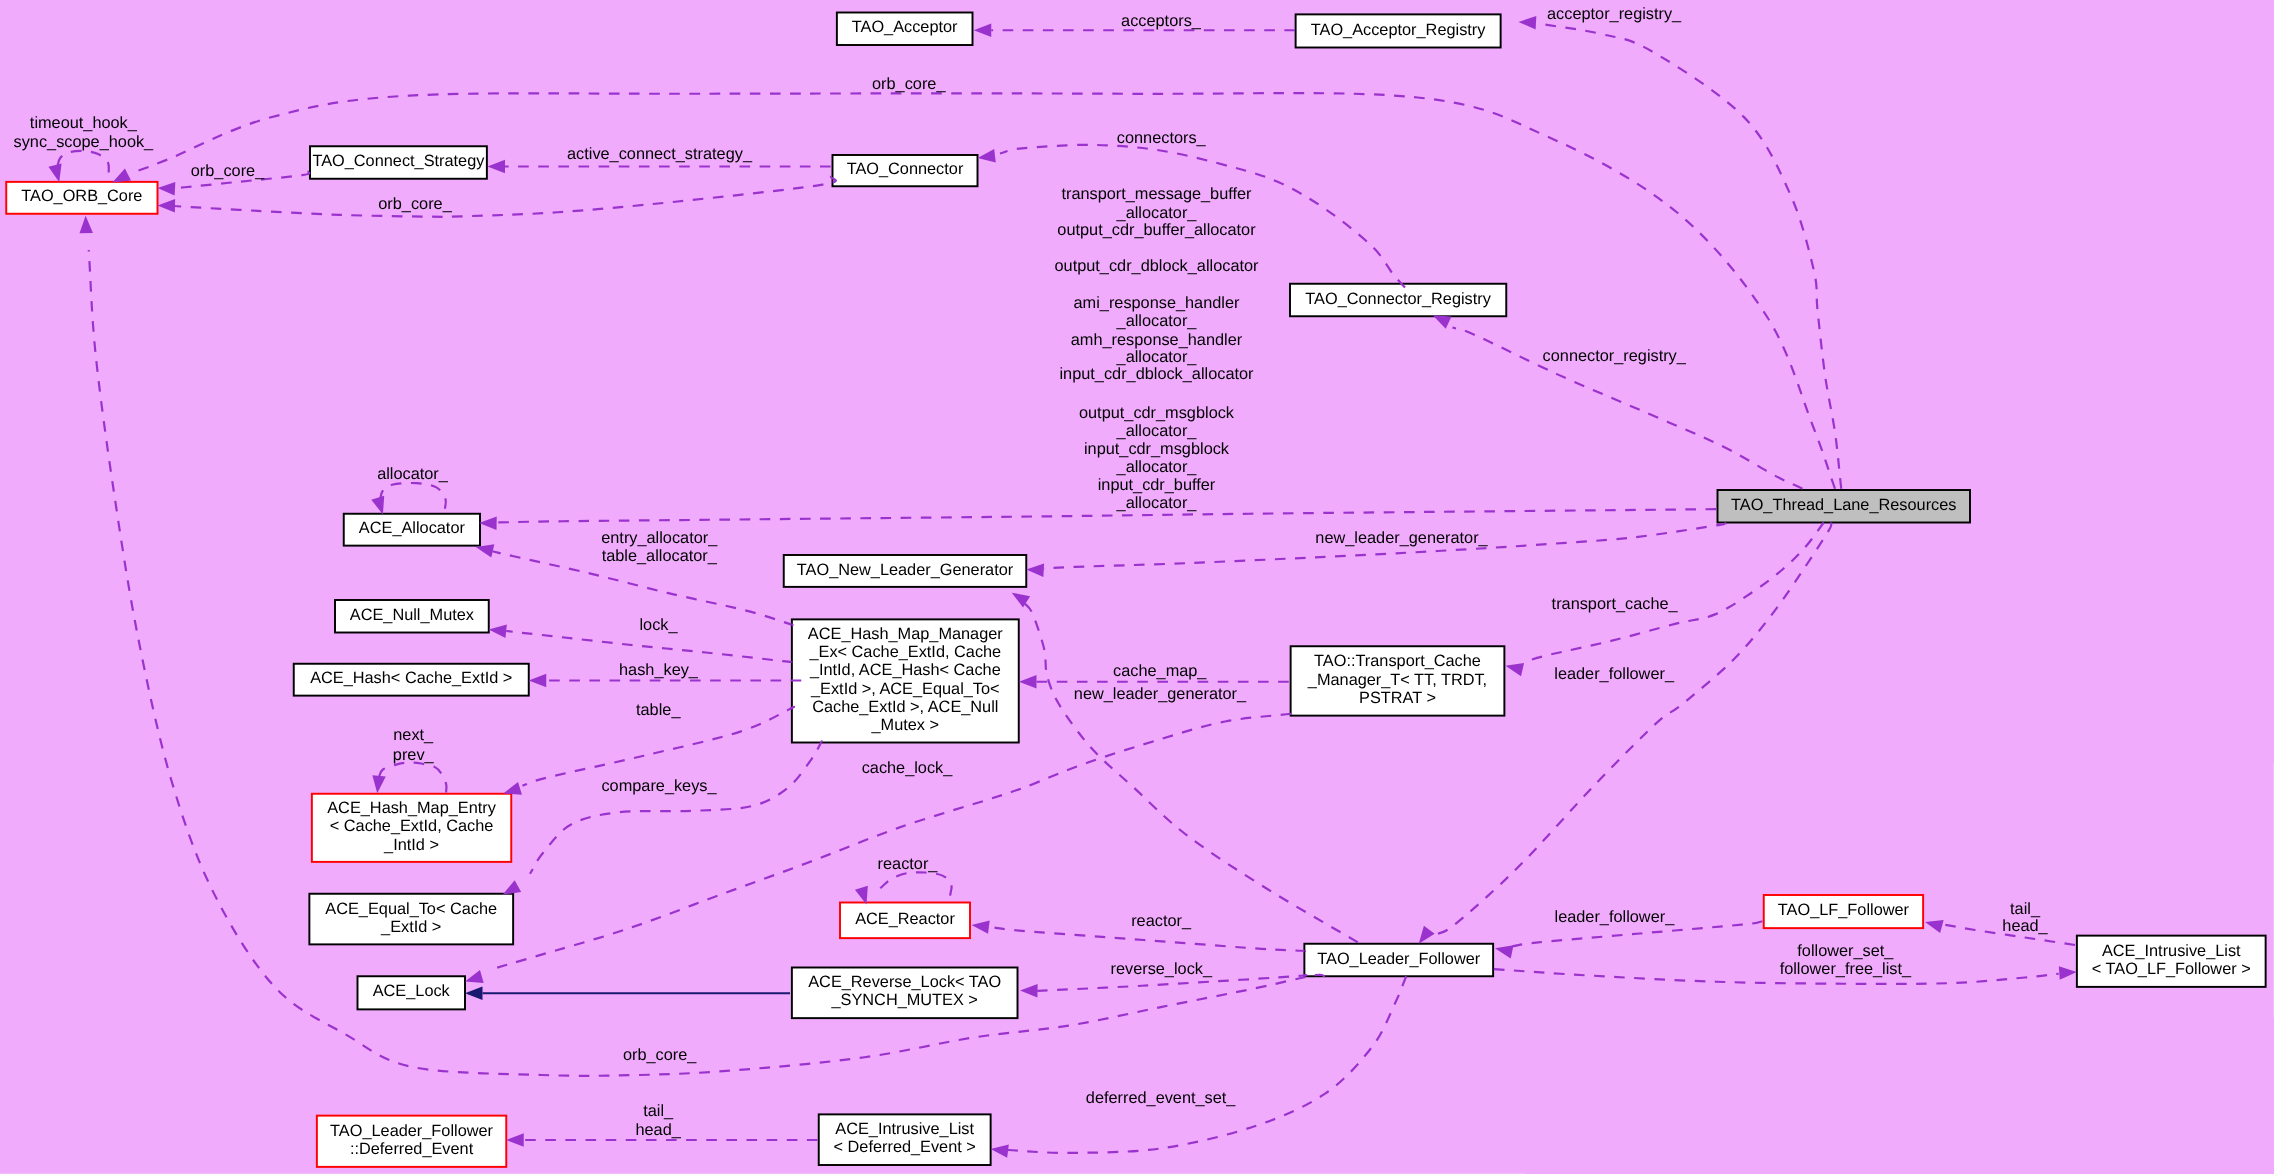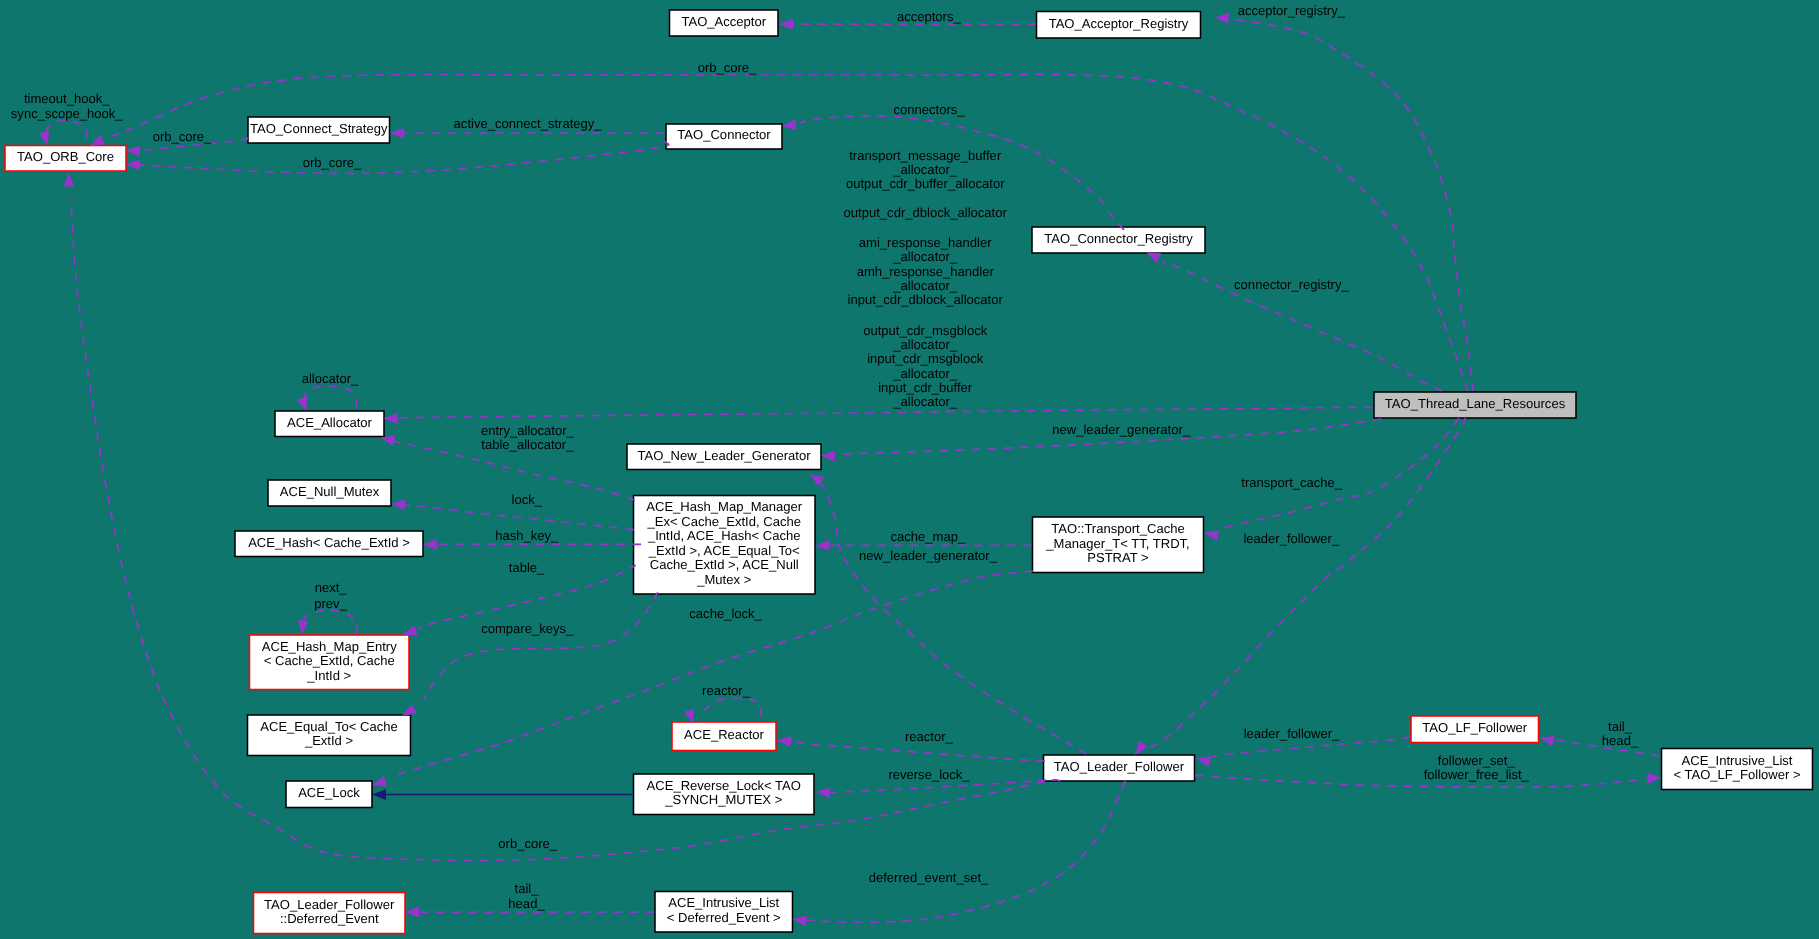--- a/index.html
+++ b/index.html
@@ -1,18 +1,18 @@
 <!DOCTYPE html>
 <html><head>
 <meta charset="utf-8">
 <style>
   html,body{margin:0;padding:0;background:#ffffff;}
   *{-webkit-font-smoothing:antialiased;text-rendering:geometricPrecision;}
   body{width:1819px;height:939px;overflow:hidden;font-family:"Liberation Sans",sans-serif;}
-  #diagram{position:absolute;left:0;top:0;width:1819px;height:939px;background:#0f766e;}
+  #diagram{position:absolute;left:0;top:0;width:1819px;height:939px;background:#f0abfc;}
   svg{display:block;shape-rendering:geometricPrecision;}
   .node-box{fill:#ffffff;stroke:#000000;stroke-width:1.55;}
   .node-box.red{stroke:#ff0000;stroke-width:1.55;}
   .node-box.grey{fill:#bfbfbf;stroke:#000000;stroke-width:1.55;}
   .node-text{font-family:"Liberation Sans",sans-serif;font-size:13.05px;fill:#000000;text-anchor:middle;}
   .edge-label{font-family:"Liberation Sans",sans-serif;font-size:13.05px;fill:#000000;text-anchor:middle;}
   .edge-path{fill:none;stroke:#9a32cd;stroke-width:1.75;stroke-dasharray:8.5 7.6;stroke-linecap:butt;}
   .edge-path.inherit{stroke:#191970;stroke-dasharray:none;stroke-width:1.5;}
   .arrow-head{fill:#9a32cd;stroke:none;}
   .arrow-head.inherit{fill:#191970;}

